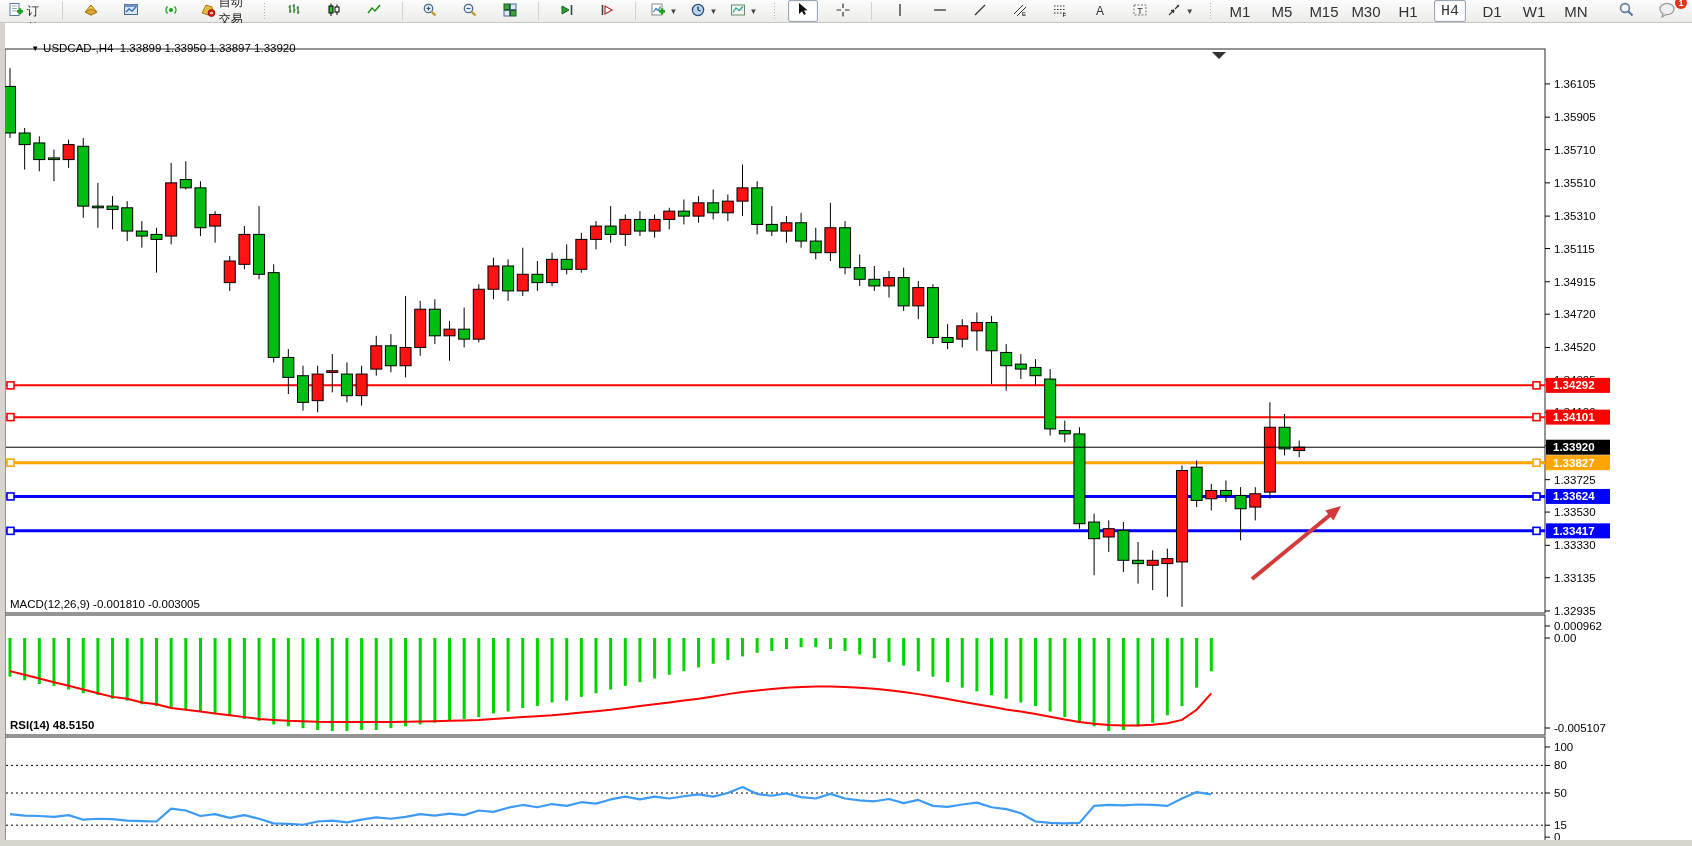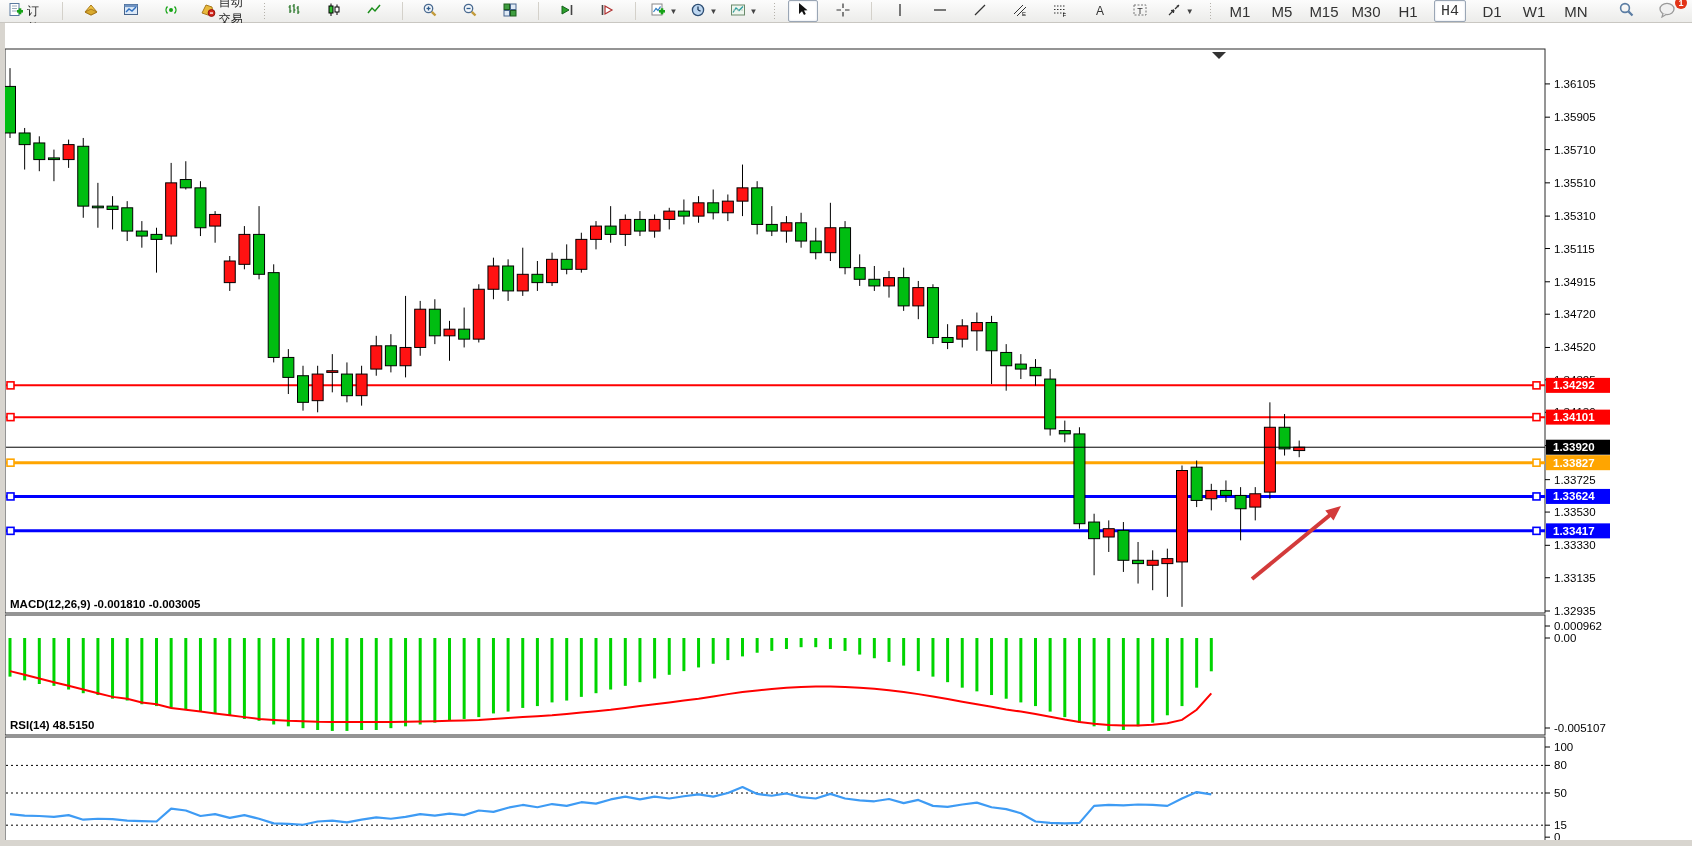--- a/index.html
+++ b/index.html
@@ -21,21 +21,21 @@
   .badge{position:absolute;top:-4px;right:-6px;width:12px;height:12px;border-radius:50%;
     background:#e23418;color:#fff;font-size:9px;font-weight:bold;display:flex;align-items:center;justify-content:center;}
   
   #chart-region{position:absolute;left:0;top:23px;width:1692px;height:823px;background:#fff;}
   #left-edge{position:absolute;left:0;top:0;width:5px;height:823px;background:#d8d5cf;}
   #bottom-edge{position:absolute;left:0;top:817px;width:1692px;height:6px;background:#d8d5cf;}
   #chart-svg{position:absolute;left:0;top:0;}
   .pane-label{position:absolute;font-size:11.5px;color:#000;white-space:pre;}
   #main-title{left:12px;top:7px;}
   #main-title .tri{font-size:8px;margin-right:4px;position:relative;top:-1px;}
-  #macd-label{left:10px;top:575px;font-weight:bold;}
+  #macd-label{left:10px;top:575px;}
   #rsi-label{left:10px;top:696px;font-weight:bold;}
   text{font-family:"Liberation Sans","DejaVu Sans",sans-serif;}
 </style>
 </head>
 <body>
 
 <div id="app">
 
   <div id="toolbar">
     <div class="tbtn">
@@ -752,18 +752,21 @@
           <line x1="1014.2" y1="818" x2="1014.2" y2="823" stroke="#000"></line>
           <text x="1014.2" y="835" font-size="11.5" fill="#000" text-anchor="middle">13 Apr 16:00</text>
           <line x1="1072.8" y1="818" x2="1072.8" y2="823" stroke="#000"></line>
           <text x="1072.8" y="835" font-size="11.5" fill="#000" text-anchor="middle">14 Apr 08:00</text>
           <line x1="1131.4" y1="818" x2="1131.4" y2="823" stroke="#000"></line>
           <text x="1131.4" y="835" font-size="11.5" fill="#000" text-anchor="middle">17 Apr 00:00</text>
           <line x1="1190" y1="818" x2="1190" y2="823" stroke="#000"></line>
           <text x="1190" y="835" font-size="11.5" fill="#000" text-anchor="middle">17 Apr 16:00</text>
         </g>
       </svg>
+    <div class="pane-label" id="main-title">
+      <span class="tri">▼</span><span>USDCAD-,H4  1.33899 1.33950 1.33897 1.33920</span>
+    </div>
     <div class="pane-label" id="macd-label">MACD(12,26,9) -0.001810 -0.003005</div>
     <div class="pane-label" id="rsi-label">RSI(14) 48.5150</div>
     <div id="left-edge"></div>
     <div id="bottom-edge"></div>
   </div>
 </div>
 
 </body></html>

